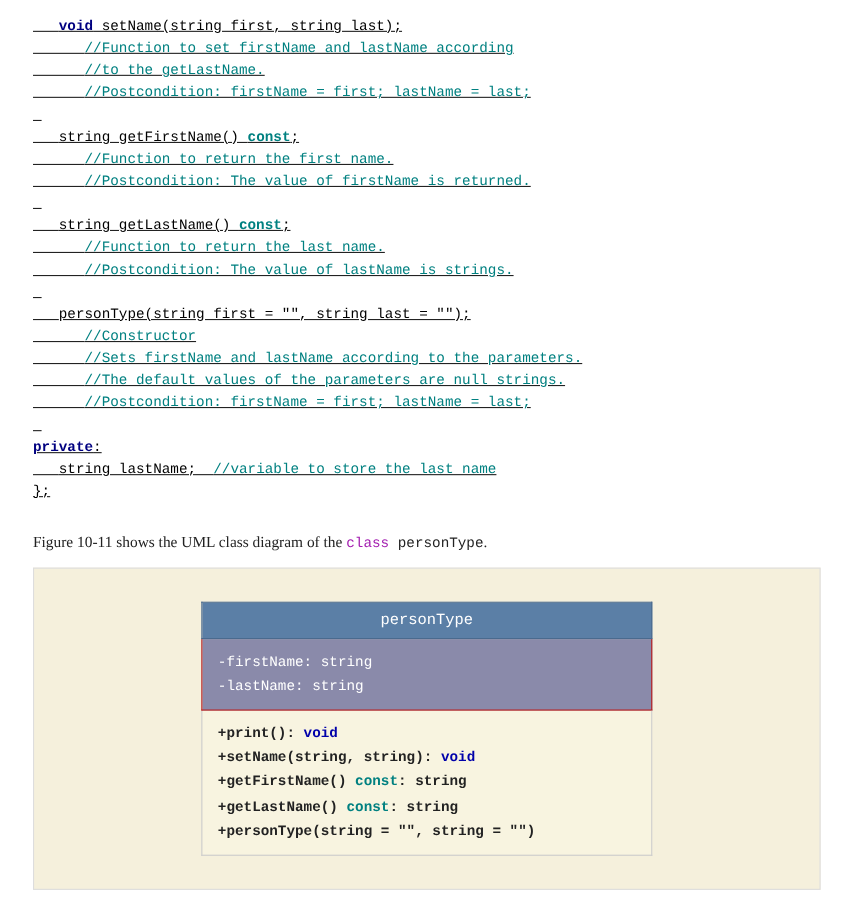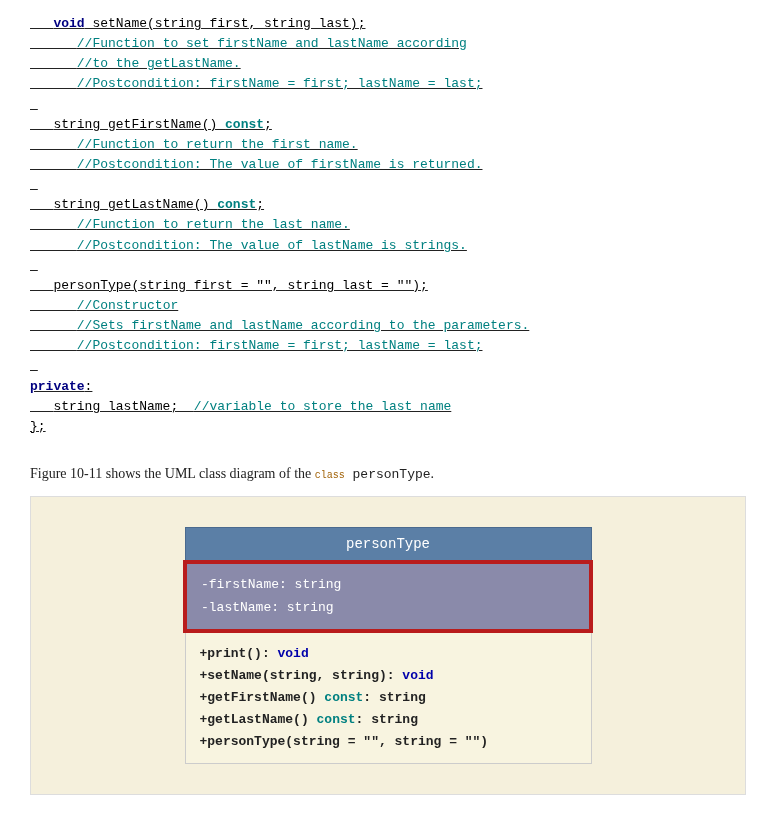--- a/index.html
+++ b/index.html
@@ -40,23 +40,23 @@
     
     .prose-para {
       font-family: Georgia, serif;
       font-size: 14px;
       color: #222;
       margin: 14px 0 0 0;
       line-height: 1.5;
     }
 
     .prose-para .inline-code-kw {
-      color: #a16207;
+      color: #a21caf;
       font-family: 'Courier New', monospace;
-      font-size: 10px;
+      font-size: 13px;
     }
 
     .prose-para .inline-code {
       font-family: 'Courier New', monospace;
       font-size: 13px;
       color: #222;
     }
 
     
     .uml-container {
@@ -84,21 +84,21 @@
       padding: 8px 10px;
       border: 1px solid #4a6a8e;
     }
 
     .uml-attributes {
       background: #8a8aaa;
       color: #fff;
       font-family: 'Courier New', monospace;
       font-size: 13px;
       padding: 10px 14px;
-      border: 4px solid #b91c1c;
+      border: 1px solid #b91c1c;
       line-height: 1.7;
     }
 
     .uml-methods {
       background: #f8f4e0;
       color: #222;
       font-family: 'Courier New', monospace;
       font-size: 13px;
       padding: 10px 14px;
       border: 1px solid #ccc;
@@ -128,20 +128,21 @@
     <span class="code-line">&nbsp;</span>
 
     <span class="code-line">   <span class="normal">string getLastName() </span><span class="kw-const">const</span><span class="normal">;</span></span>
     <span class="code-line">      <span class="comment">//Function to return the last name.</span></span>
     <span class="code-line">      <span class="comment">//Postcondition: The value of lastName is strings.</span></span>
     <span class="code-line">&nbsp;</span>
 
     <span class="code-line">   <span class="normal">personType(string first = "", string last = "");</span></span>
     <span class="code-line">      <span class="comment">//Constructor</span></span>
     <span class="code-line">      <span class="comment">//Sets firstName and lastName according to the parameters.</span></span>
+    <span class="code-line">      <span class="comment">//The default values of the parameters are null strings.</span></span>
     <span class="code-line">      <span class="comment">//Postcondition: firstName = first; lastName = last;</span></span>
     <span class="code-line">&nbsp;</span>
 
     <span class="code-line"><span class="kw-private">private</span><span class="normal">:</span></span>
     <span class="code-line">   <span class="normal">string lastName;  </span><span class="comment">//variable to store the last name</span></span>
     <span class="code-line"><span class="normal">};</span></span>
 
   </div>
 
   <p class="prose-para">

